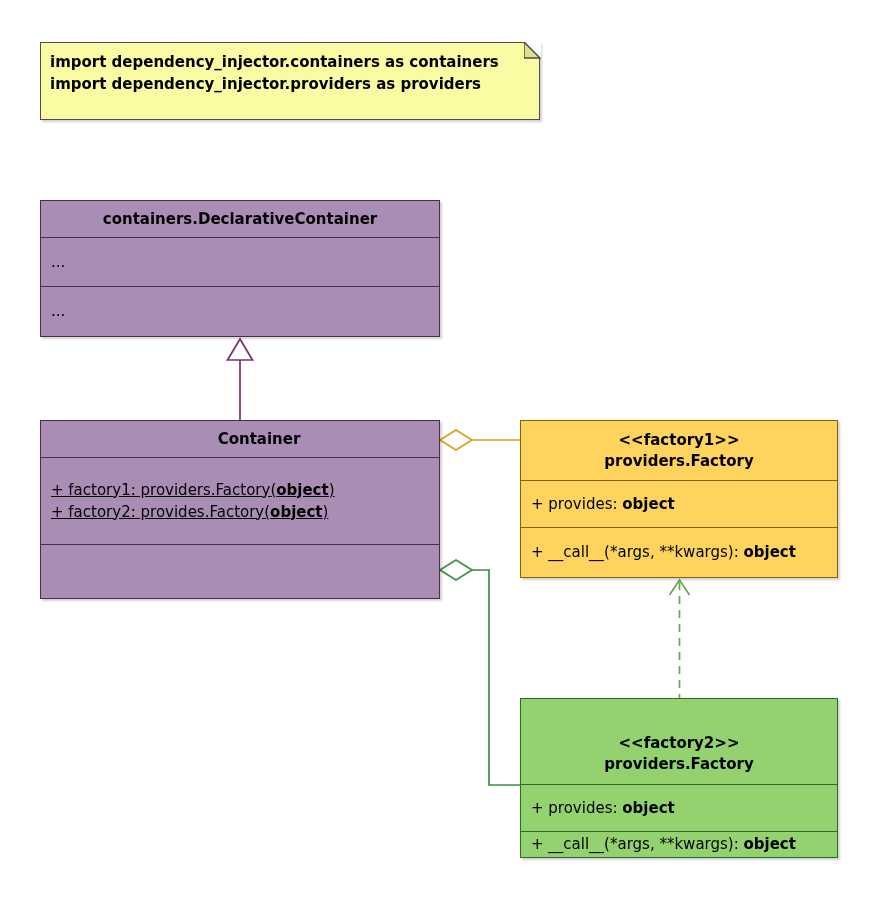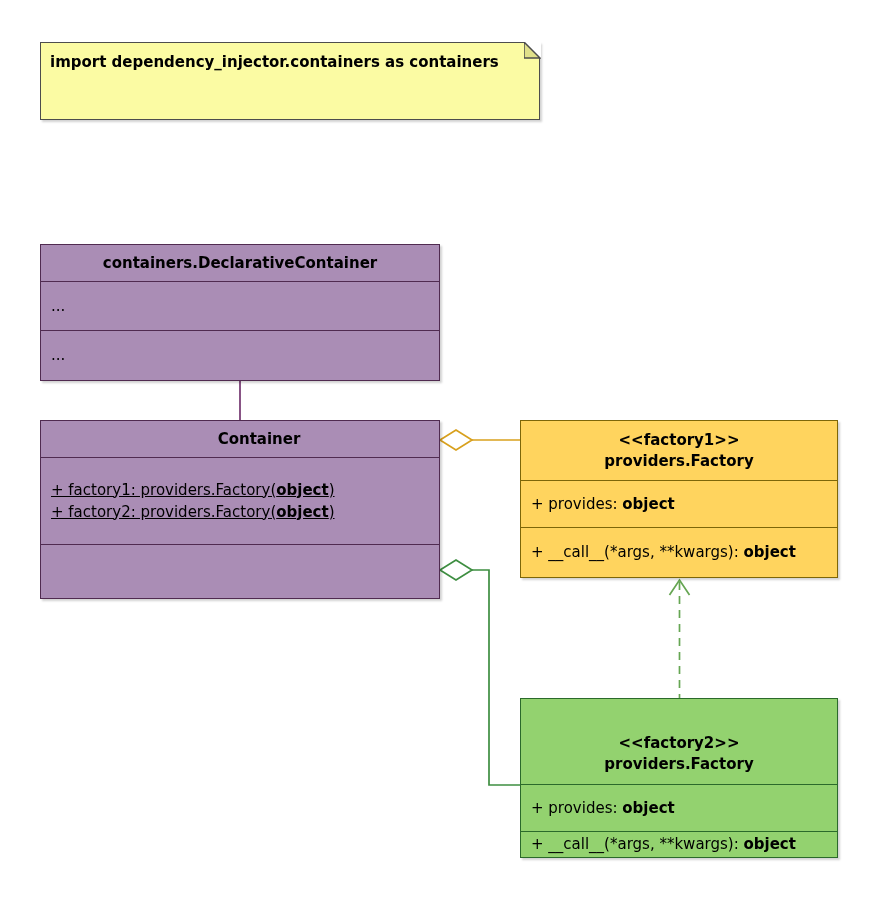--- a/index.html
+++ b/index.html
@@ -49,21 +49,21 @@
   }
   .comp {
     border-top:1.5px solid;
     display:flex; flex-direction:column; justify-content:center;
     padding-left:10px; padding-right:8px;
   }
   .purple .comp { border-top-color:var(--purple_border,#502B50); }
   .yellow .comp { border-top-color:var(--yellow_border,#7D6608); }
   .green  .comp { border-top-color:var(--green_border,#2B6A2B); }
 
-  .box-decl      { left:40px;  top:200px; width:400px; height:137px;margin-top:44px; }
+  .box-decl      { left:40px;  top:200px; width:400px; height:137px; }
   .box-decl .c-title { height:36px; }
   .box-decl .comp-1  { height:49px; }
   .box-decl .comp-2  { flex:1; }
 
   .box-container { left:40px;  top:420px; width:400px; height:179px; }
   .box-container .c-title { height:36px;padding-left:38px; }
   .box-container .comp-attrs { height:87px; gap:1px; }
   .box-container .comp-empty { flex:1; }
 
   .box-factory1  { left:520px; top:420px; width:318px; height:158px; }
@@ -114,41 +114,42 @@
       <polyline points="669.5,595 679.5,580 689.5,595"></polyline>
     </g>
   </svg>
 
   <div class="note">
     <svg class="note-fold" width="17" height="17" viewBox="0 0 17 17">
       <polygon points="0,0 17,0 17,17" fill="#ffffff" stroke="none"></polygon>
       <polygon points="0,0 16,16 0,16" fill="#E0E08A" stroke="#4D4D4D" stroke-width="1.5"></polygon>
     </svg>
     <div>import dependency_injector.containers as containers</div>
+    <div>import dependency_injector.providers as providers</div>
   </div>
 
   <div class="uml-class purple box-decl">
     <div class="c-title">
       <span>containers.DeclarativeContainer</span>
     </div>
     <div class="comp comp-1">
       <div class="attr-line">...</div>
     </div>
     <div class="comp comp-2">
       <div class="attr-line">...</div>
     </div>
   </div>
 
   <div class="uml-class purple box-container">
     <div class="c-title">
       <span>Container</span>
     </div>
     <div class="comp comp-attrs">
       <div class="attr-line"><span class="u"><span>+ factory1: providers.Factory(</span><span class="b">object</span><span>)</span></span></div>
-      <div class="attr-line"><span class="u"><span>+ factory2: providers.Factory(</span><span class="b">object</span><span>)</span></span></div>
+      <div class="attr-line"><span class="u"><span>+ factory2: provides.Factory(</span><span class="b">object</span><span>)</span></span></div>
     </div>
     <div class="comp comp-empty"></div>
   </div>
 
   <div class="uml-class yellow box-factory1">
     <div class="c-title">
       <span>&lt;&lt;factory1&gt;&gt;</span>
       <span>providers.Factory</span>
     </div>
     <div class="comp comp-provides">

